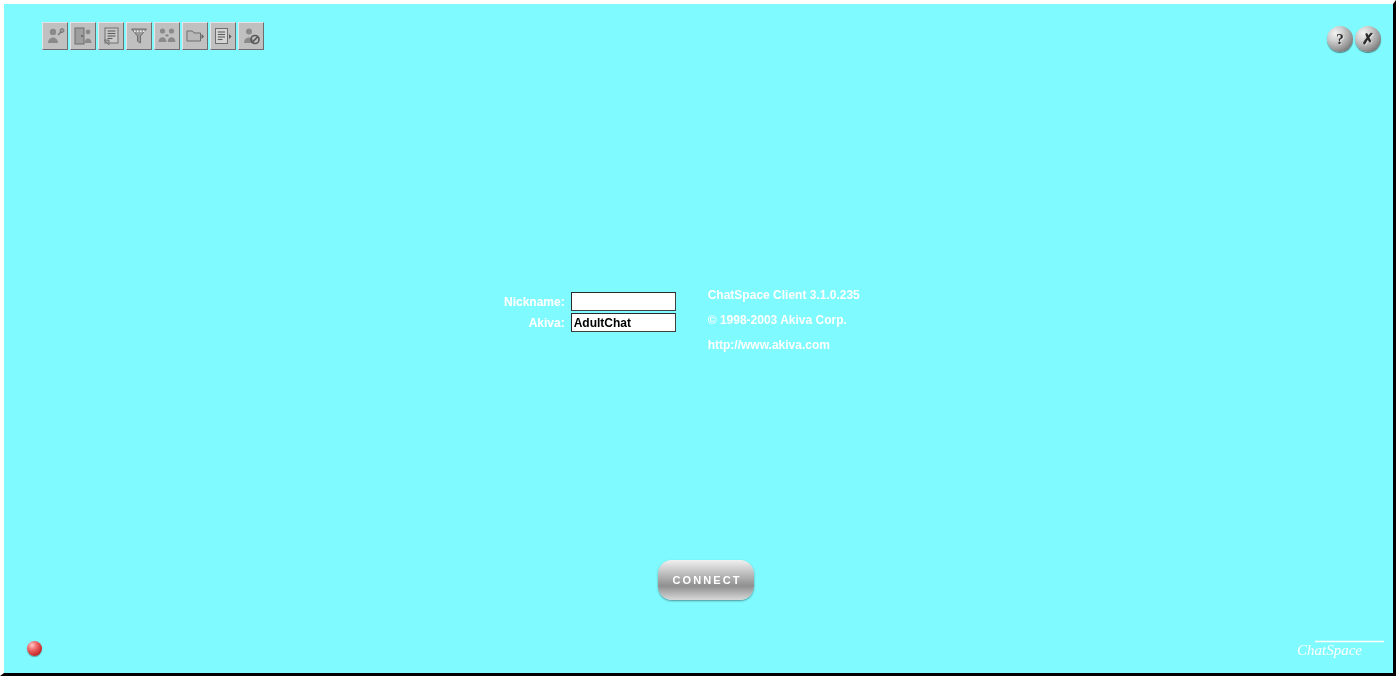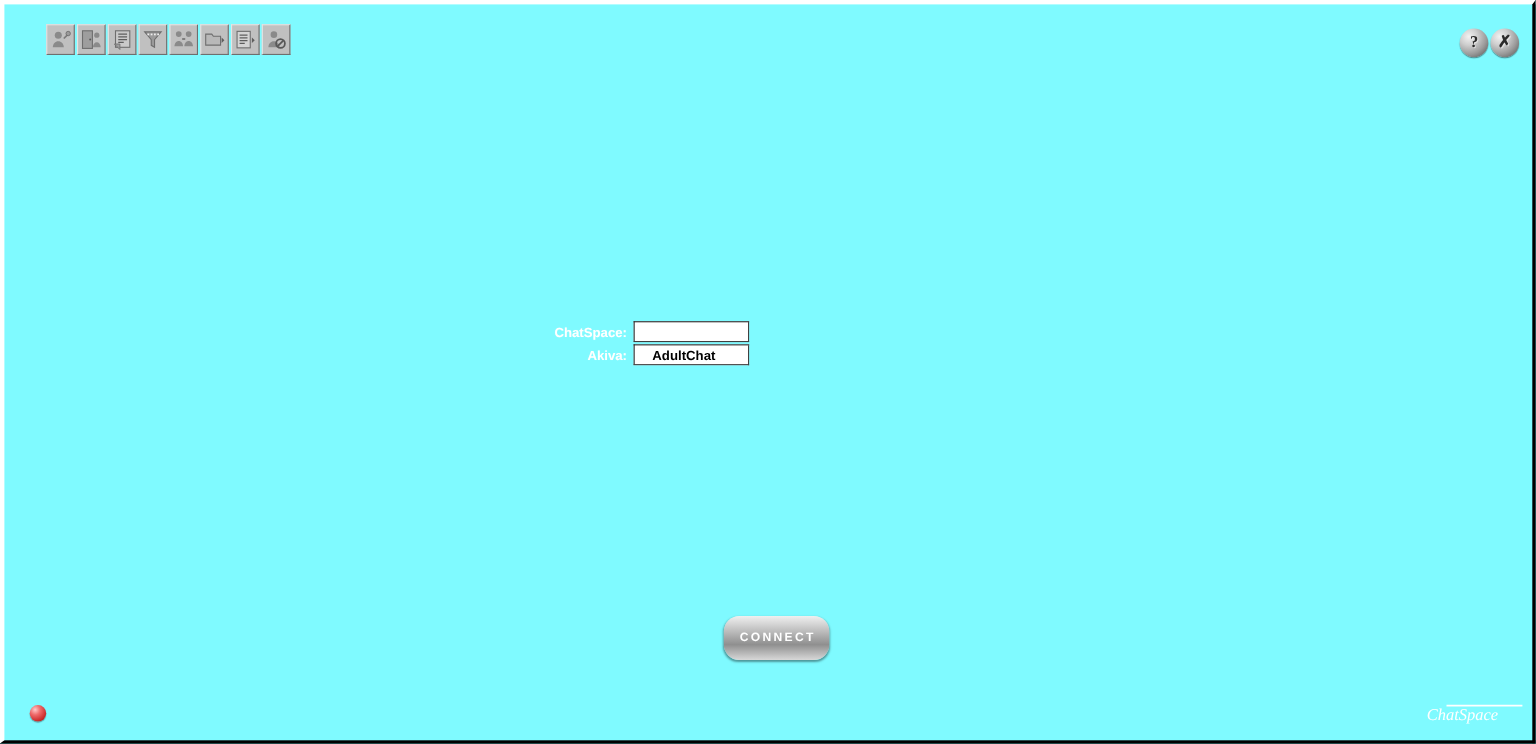--- a/index.html
+++ b/index.html
@@ -108,21 +108,21 @@
     height: 19px;
     box-sizing: border-box;
     background: #ffffff;
     border: 1px solid #404040;
     border-top-color: #2a2a2a;
     border-left-color: #2a2a2a;
     font-family: "Liberation Sans", sans-serif;
     font-size: 12px;
     font-weight: bold;
     color: #000000;
-    padding: 0 16px;
+    padding: 0 2px;
     outline: none;
   }
 
   
   #about-block {
     margin-left: 32px;
     margin-top: -4px;
   }
   .about-line {
     color: #ffffff;
@@ -292,27 +292,32 @@
       <span class="glyph">?</span>
     </div>
     <div class="round-btn">
       <span class="glyph">✗</span>
     </div>
   </div>
 
   <div id="login-form">
 
     <div id="form-fields">
-      <span class="field-label">ChatSpace:</span>
+      <span class="field-label">Nickname:</span>
       <input class="field-input" type="text" value="" style="">
 
       <span class="field-label">Akiva:</span>
       <input class="field-input" type="text" value="AdultChat" style="">
     </div>
 
+    <div id="about-block">
+      <div class="about-line">ChatSpace Client 3.1.0.235</div>
+      <div class="about-line">© 1998-2003 Akiva Corp.</div>
+      <div class="about-line" id="about-url">http://www.akiva.com</div>
+    </div>
 
   </div>
 
   <button id="connect-button">
     <span id="connect-label">CONNECT</span>
   </button>
 
   <div id="status-led"></div>
 
   <div id="brand-logo">

